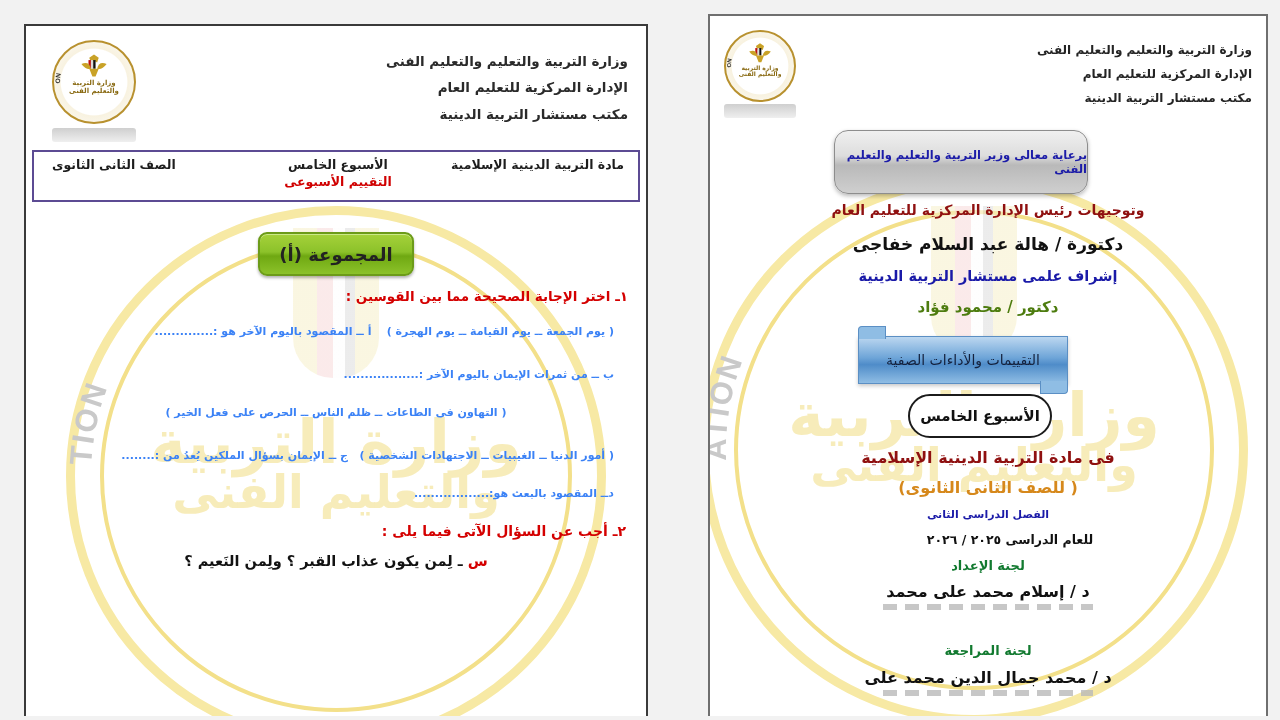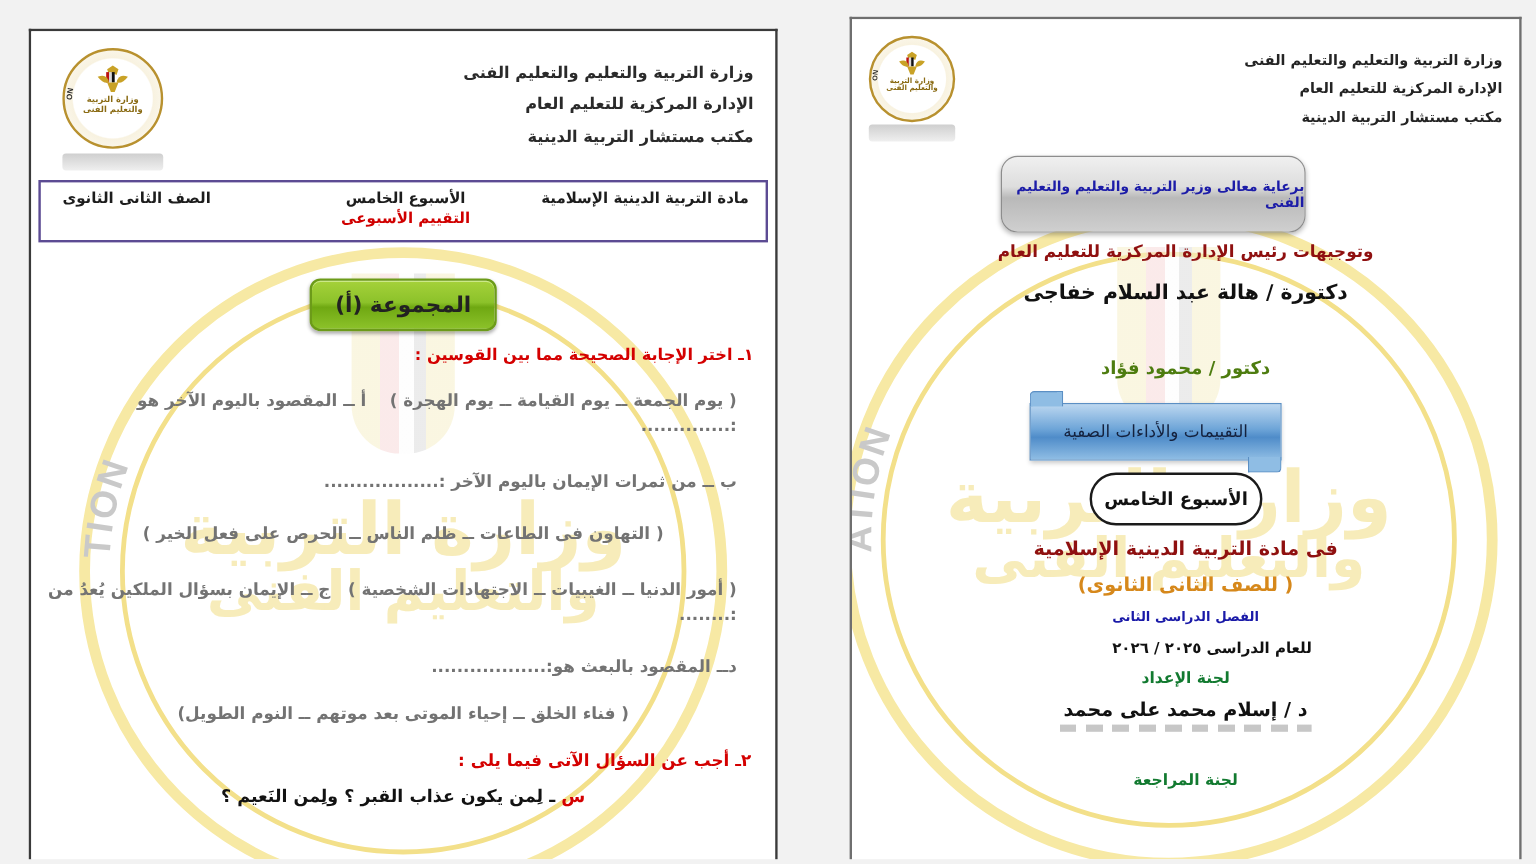--- a/index.html
+++ b/index.html
@@ -114,21 +114,21 @@
     color:#222;font-size:18px;font-weight:700;
     font-family:"DejaVu Sans",sans-serif;
   }
 
   .qbody{position:absolute;left:10px;right:10px;top:262px;}
   .q-head{
     color:#d40000;font-weight:700;font-size:13.5px;text-align:right;
     padding-right:8px;font-family:"DejaVu Sans",sans-serif;
   }
   .q-line{
-    color:#737373;font-weight:700;font-size:14px;text-align:right;
+    color:#3b82f6;font-weight:700;font-size:11px;text-align:right;
     font-family:"DejaVu Sans",sans-serif;margin-top:20px;line-height:1.5;
   }
   .q-line.center{text-align:center;}
   .q-line.rightpad{padding-right:22px;}
   .q-sub{
     color:#d40000;font-weight:700;font-size:14px;text-align:right;
     padding-right:10px;margin-top:20px;font-family:"DejaVu Sans",sans-serif;
   }
   .q-sub2{
     color:#121212;font-weight:700;font-size:14.5px;text-align:center;
@@ -291,23 +291,20 @@
 
         <div class="q-line rightpad" style="margin-top:26px;">
           <span>( أمور الدنيا ــ الغيبيات ــ الاجتهادات الشخصية )</span>
           &nbsp;
           <span>ج ــ الإيمان بسؤال الملكين يُعدُ من  :........</span>
         </div>
 
         <div class="q-line rightpad" style="margin-top:22px;">
           <span>دــ المقصود بالبعث هو:..................</span>
         </div>
-        <div class="q-line center" style="margin-top:18px;">
-          <span>( فناء الخلق ــ إحياء الموتى بعد موتهم ــ النوم الطويل)</span>
-        </div>
 
         <div class="q-sub">٢ـ أجب عن السؤال الآتى فيما يلى :</div>
         <div class="q-sub2">
           <span class="mk">س</span>
           <span>ـ لِمن يكون عذاب القبر ؟ ولِمن النَعيم ؟</span>
         </div>
       </div>
 
     </div>
   </div>
@@ -371,20 +368,21 @@
           <div>مكتب مستشار التربية الدينية</div>
         </div>
       </div>
 
       <div class="gray-box">
         <div class="g1">برعاية معالى وزير التربية والتعليم والتعليم الفنى</div>
       </div>
 
       <div class="r-line rl-dark-red" style="top:186px;font-size:14px;">وتوجيهات رئيس الإدارة المركزية للتعليم العام</div>
       <div class="r-line rl-black" style="top:218px;font-size:17px;">دكتورة / هالة عبد السلام خفاجى</div>
+      <div class="r-line rl-blue" style="top:252px;font-size:14.5px;">إشراف علمى مستشار التربية الدينية</div>
       <div class="r-line rl-red" style="top:282px;font-size:15px;">دكتور /  محمود فؤاد</div>
 
       <div class="blue-banner">
         <span>التقييمات والأداءات الصفية</span>
       </div>
 
       <div class="week-oval">
         <span>الأسبوع الخامس</span>
       </div>
 
@@ -393,17 +391,21 @@
       <div class="r-line rl-blue" style="top:492px;font-size:11px;">الفصل الدراسى الثانى</div>
       <div class="r-line rl-black" style="top:516px;font-size:12.5px;padding-left:44px;">للعام الدراسى ٢٠٢٥ / ٢٠٢٦</div>
 
       <div class="r-line rl-green" style="top:542px;font-size:13px;">لجنة الإعداد</div>
       <div class="r-line rl-black" style="top:566px;font-size:16px;">
         <span>د / إسلام محمد على محمد</span>
         <span class="sig-line"></span>
       </div>
 
       <div class="r-line rl-green" style="top:627px;font-size:13px;">لجنة المراجعة</div>
+      <div class="r-line rl-black" style="top:652px;font-size:16px;">
+        <span>د / محمد جمال الدين محمد على</span>
+        <span class="sig-line"></span>
+      </div>
 
     </div>
   </div>
 
 </div>
 
 </body></html>

